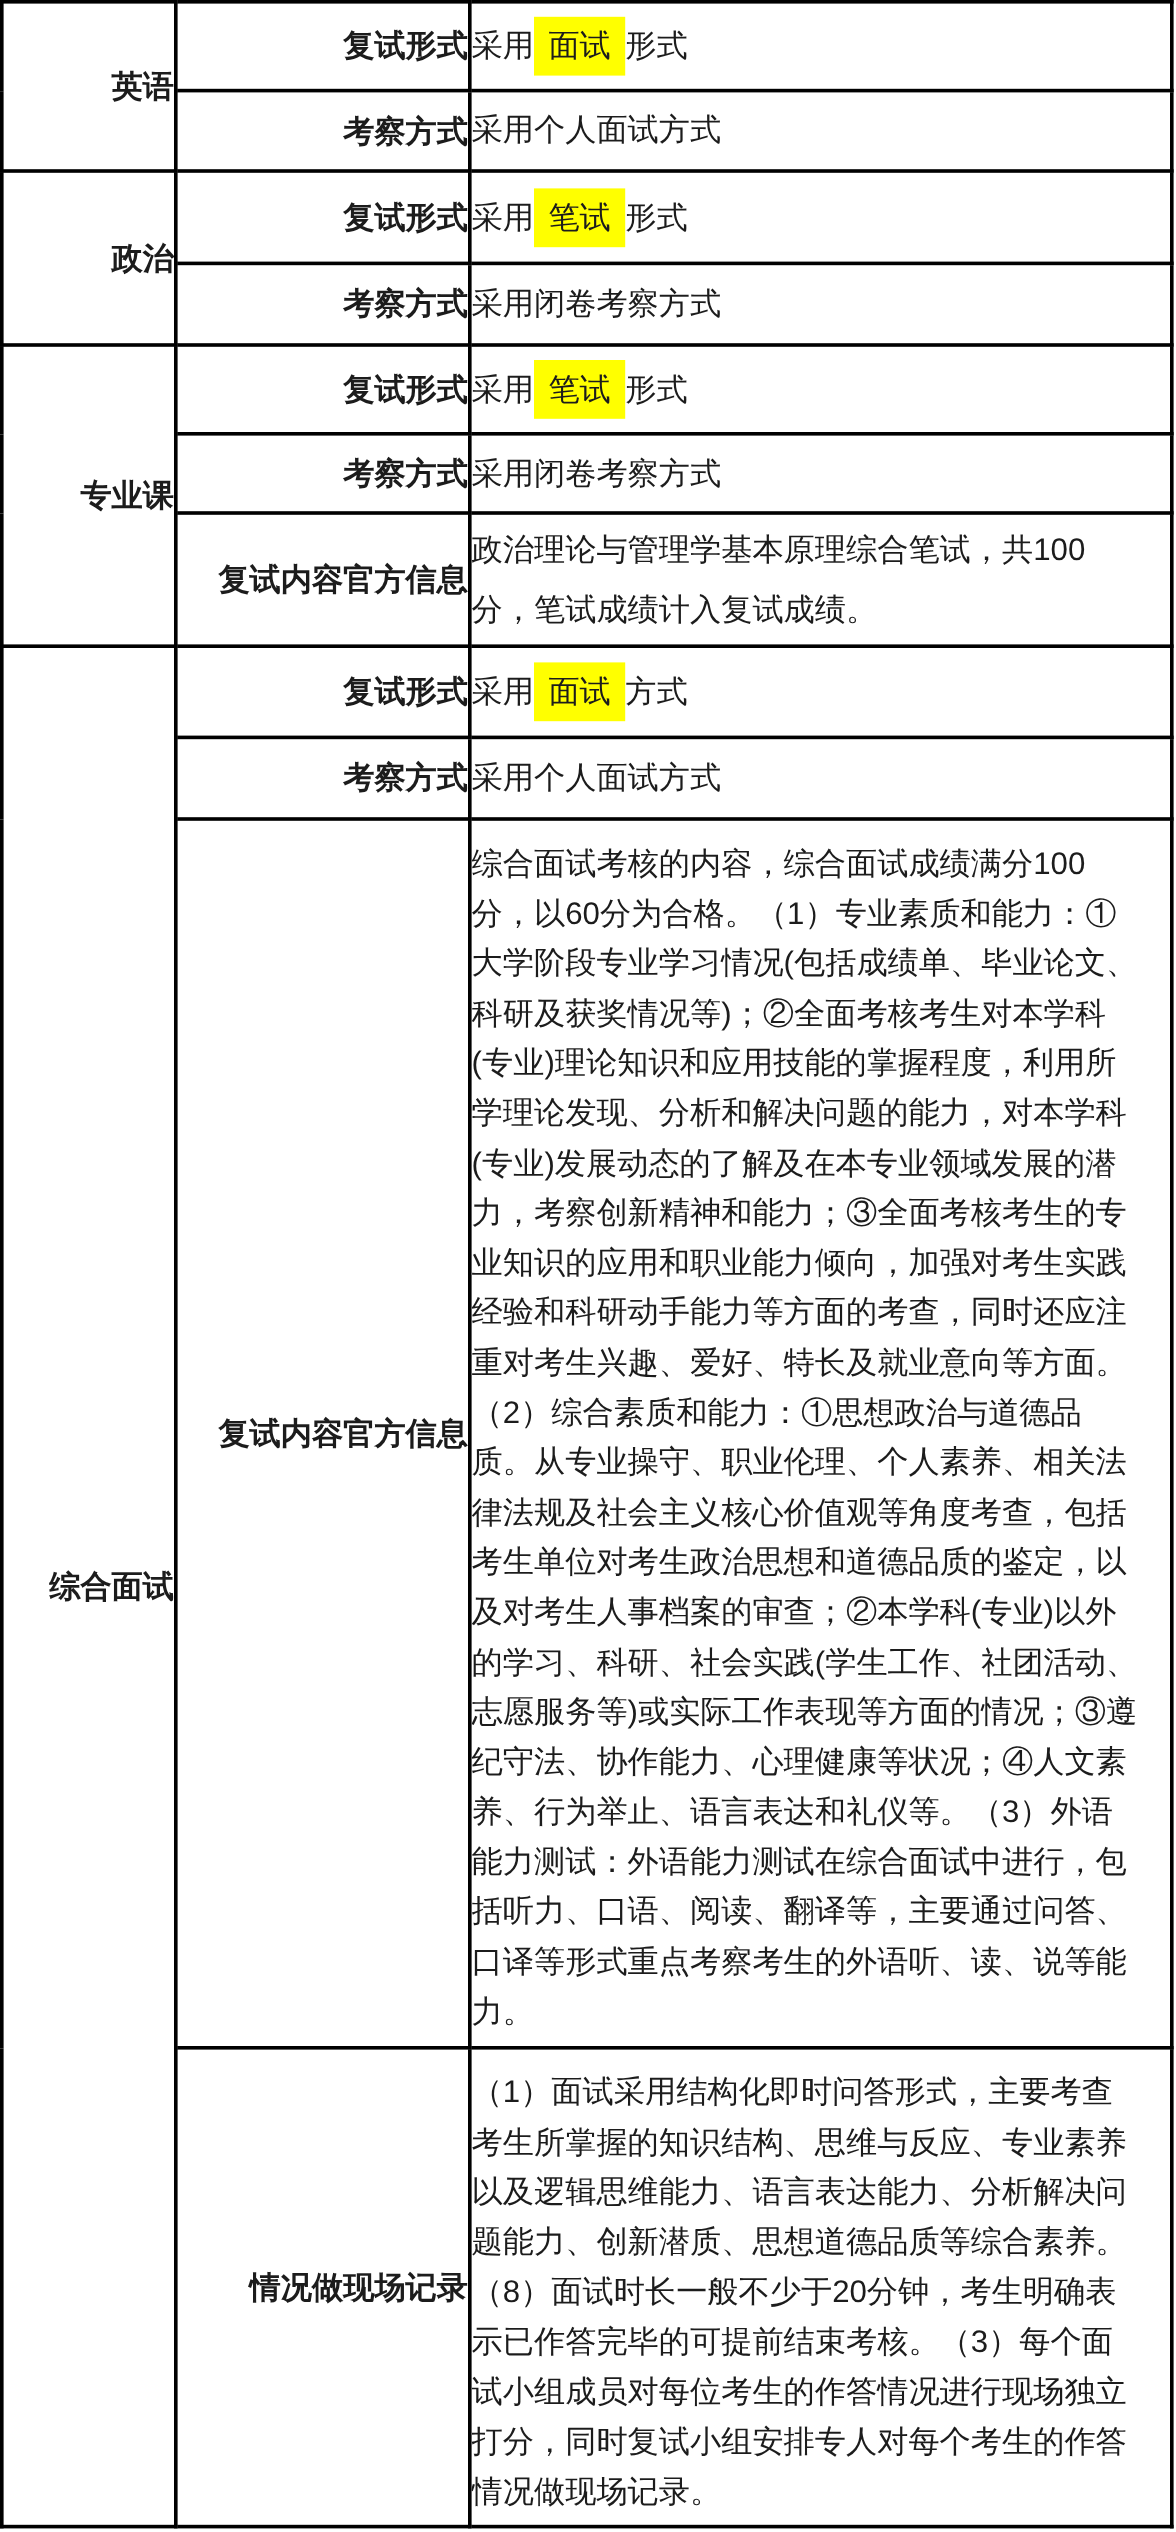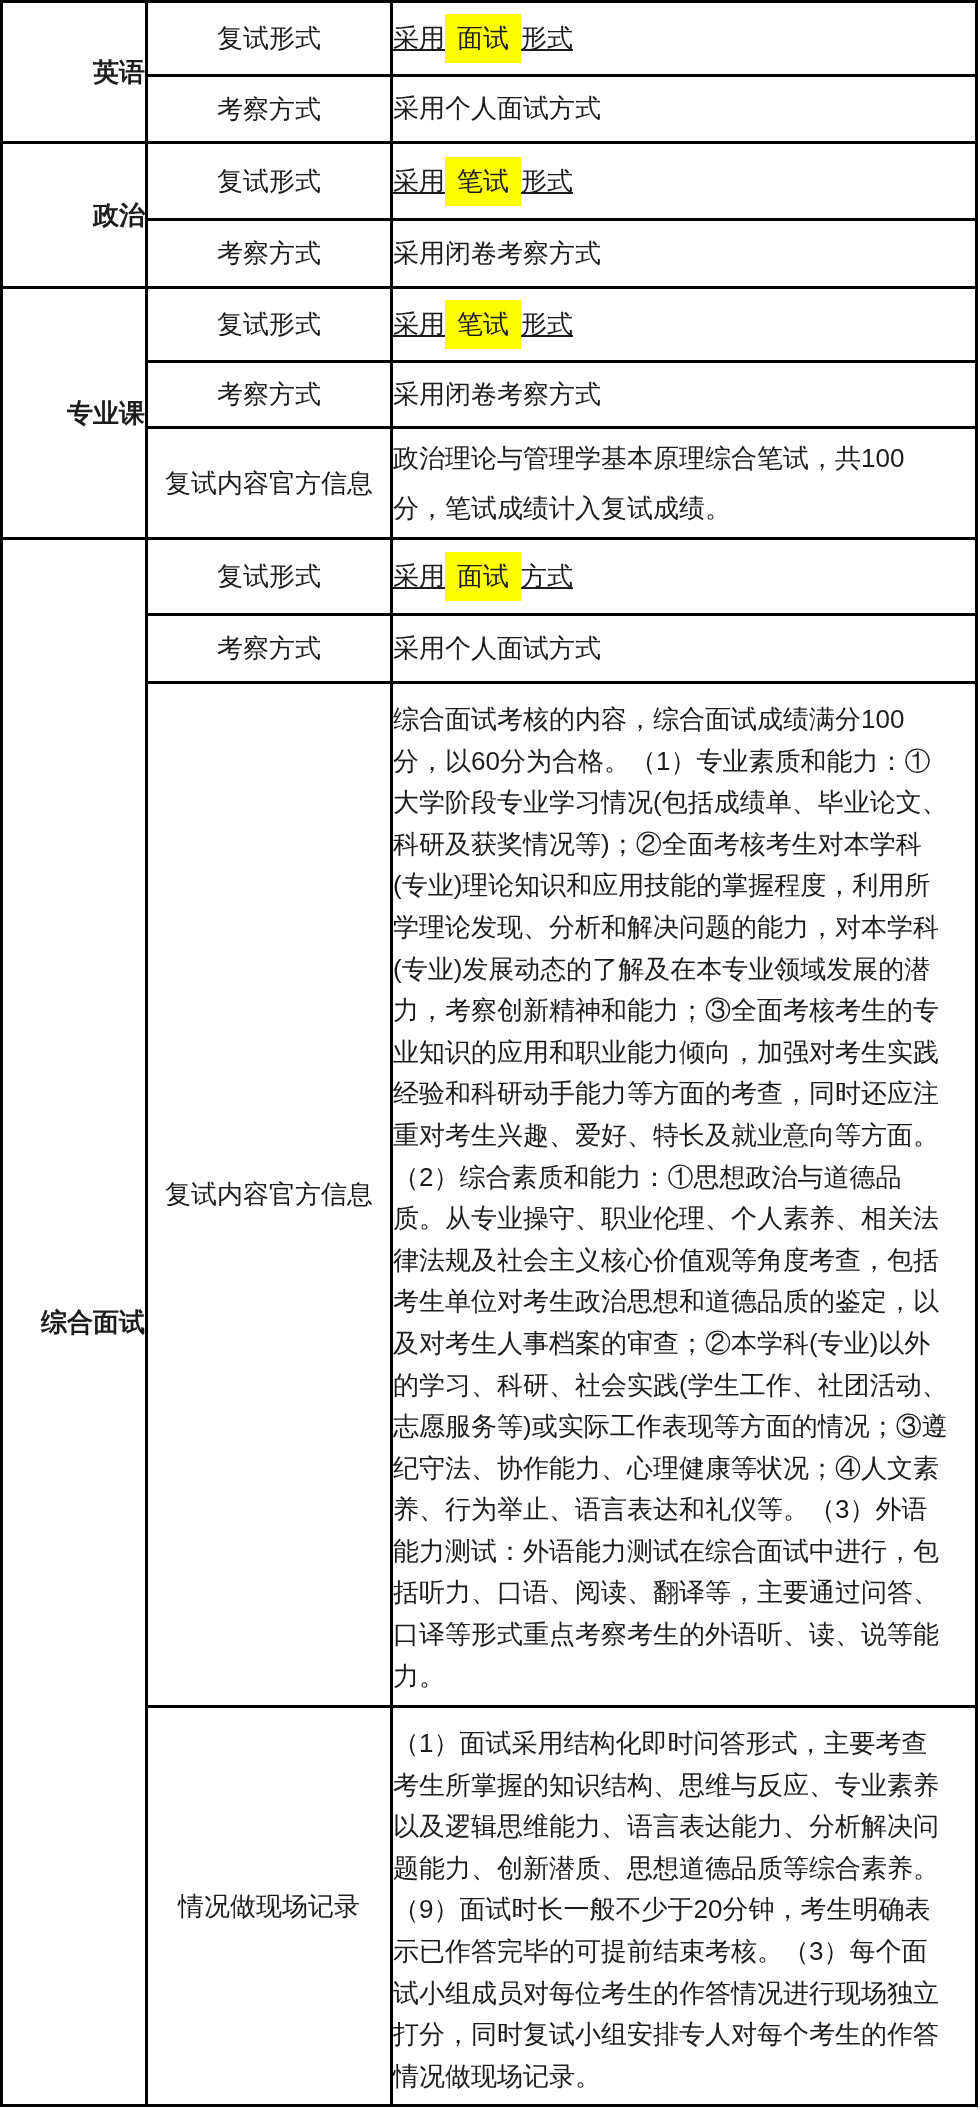--- a/index.html
+++ b/index.html
@@ -13,32 +13,32 @@
     width: 978px; border-collapse: collapse; table-layout: fixed;
   }
   table.grid td {
     border: 3px solid var(--bd);
     padding: 0;
     font-size: 26px;
     vertical-align: middle;
     overflow: hidden;
   }
   td.subj { text-align: right; font-weight: bold; letter-spacing: 0; }
-  td.lbl  { text-align: center; }
+  td.lbl  { text-align: right; font-weight: bold; }
   td.val  {
     text-align: left; padding-left: 19px; padding-right: 4px;
     white-space: pre; line-height: 41.6px;
   }
   td.val.top { vertical-align: top; padding-top: 15px; margin-top: 18px; }
   td.val.mid2 { line-height: 50px; }
   .hl {
     display: inline-block; background: var(--hl);
     padding: 11px 12px; line-height: 27px; vertical-align: middle;
   }
-  .plain { vertical-align: middle; line-height: 27px; text-decoration: underline; }
+  .plain { vertical-align: middle; line-height: 27px; }
 </style>
 </head>
 <body>
 
 <table class="grid">
   <colgroup>
     <col style="width:145px">
     <col style="width:245px">
     <col style="width:585px">
   </colgroup>
@@ -144,20 +144,20 @@
 力。</div></td>
     </tr>
     <tr style="height:399px">
       <td class="lbl">
         <span>情况做现场记录</span>
       </td>
       <td class="val top"><div>（1）面试采用结构化即时问答形式，主要考查
 考生所掌握的知识结构、思维与反应、专业素养
 以及逻辑思维能力、语言表达能力、分析解决问
 题能力、创新潜质、思想道德品质等综合素养。
-（9）面试时长一般不少于20分钟，考生明确表
+（8）面试时长一般不少于20分钟，考生明确表
 示已作答完毕的可提前结束考核。（3）每个面
 试小组成员对每位考生的作答情况进行现场独立
 打分，同时复试小组安排专人对每个考生的作答
 情况做现场记录。</div></td>
     </tr>
   </tbody>
 </table>
 
 </body></html>

